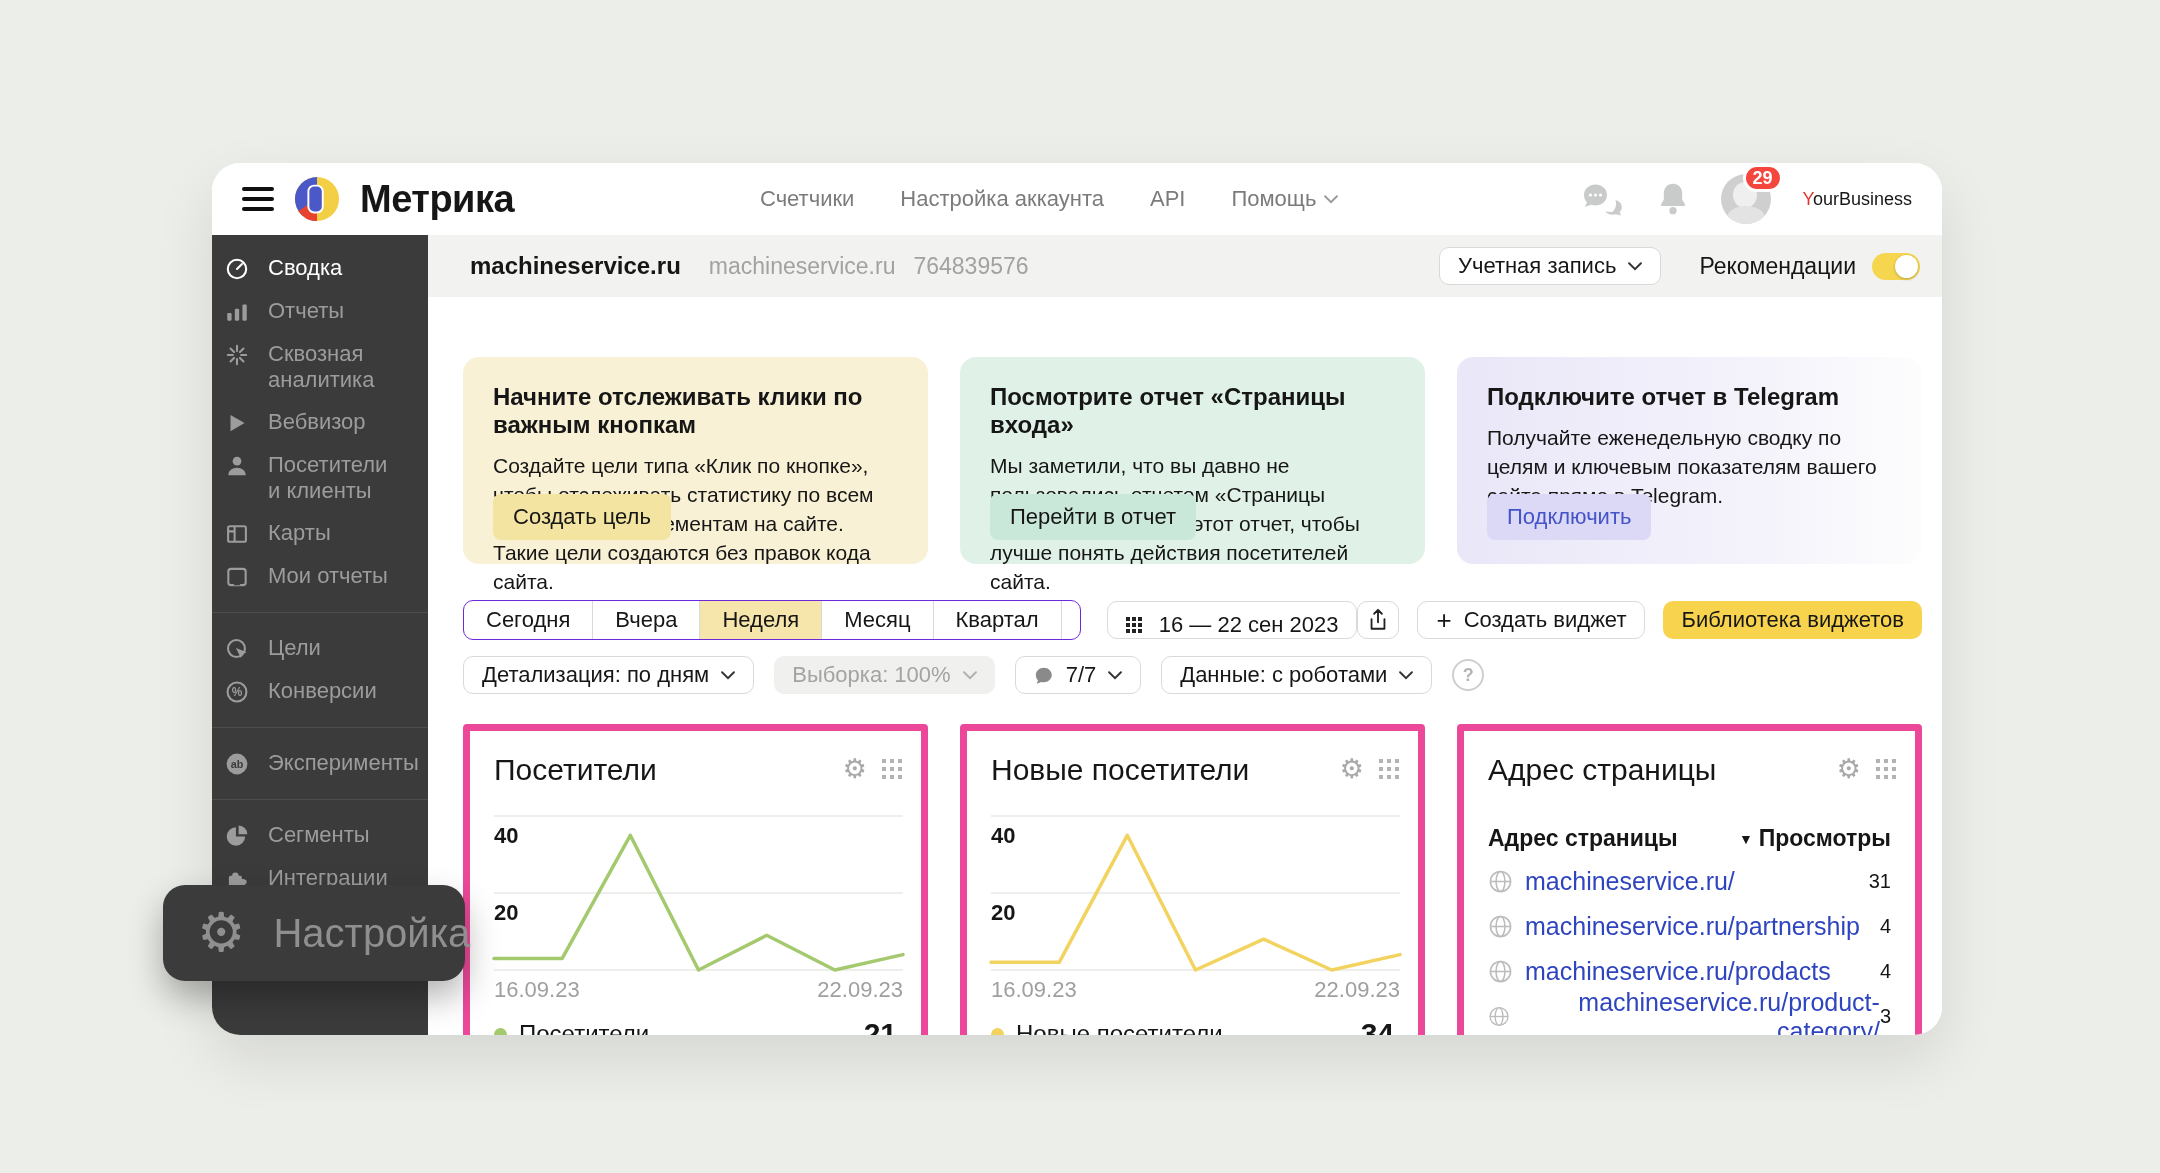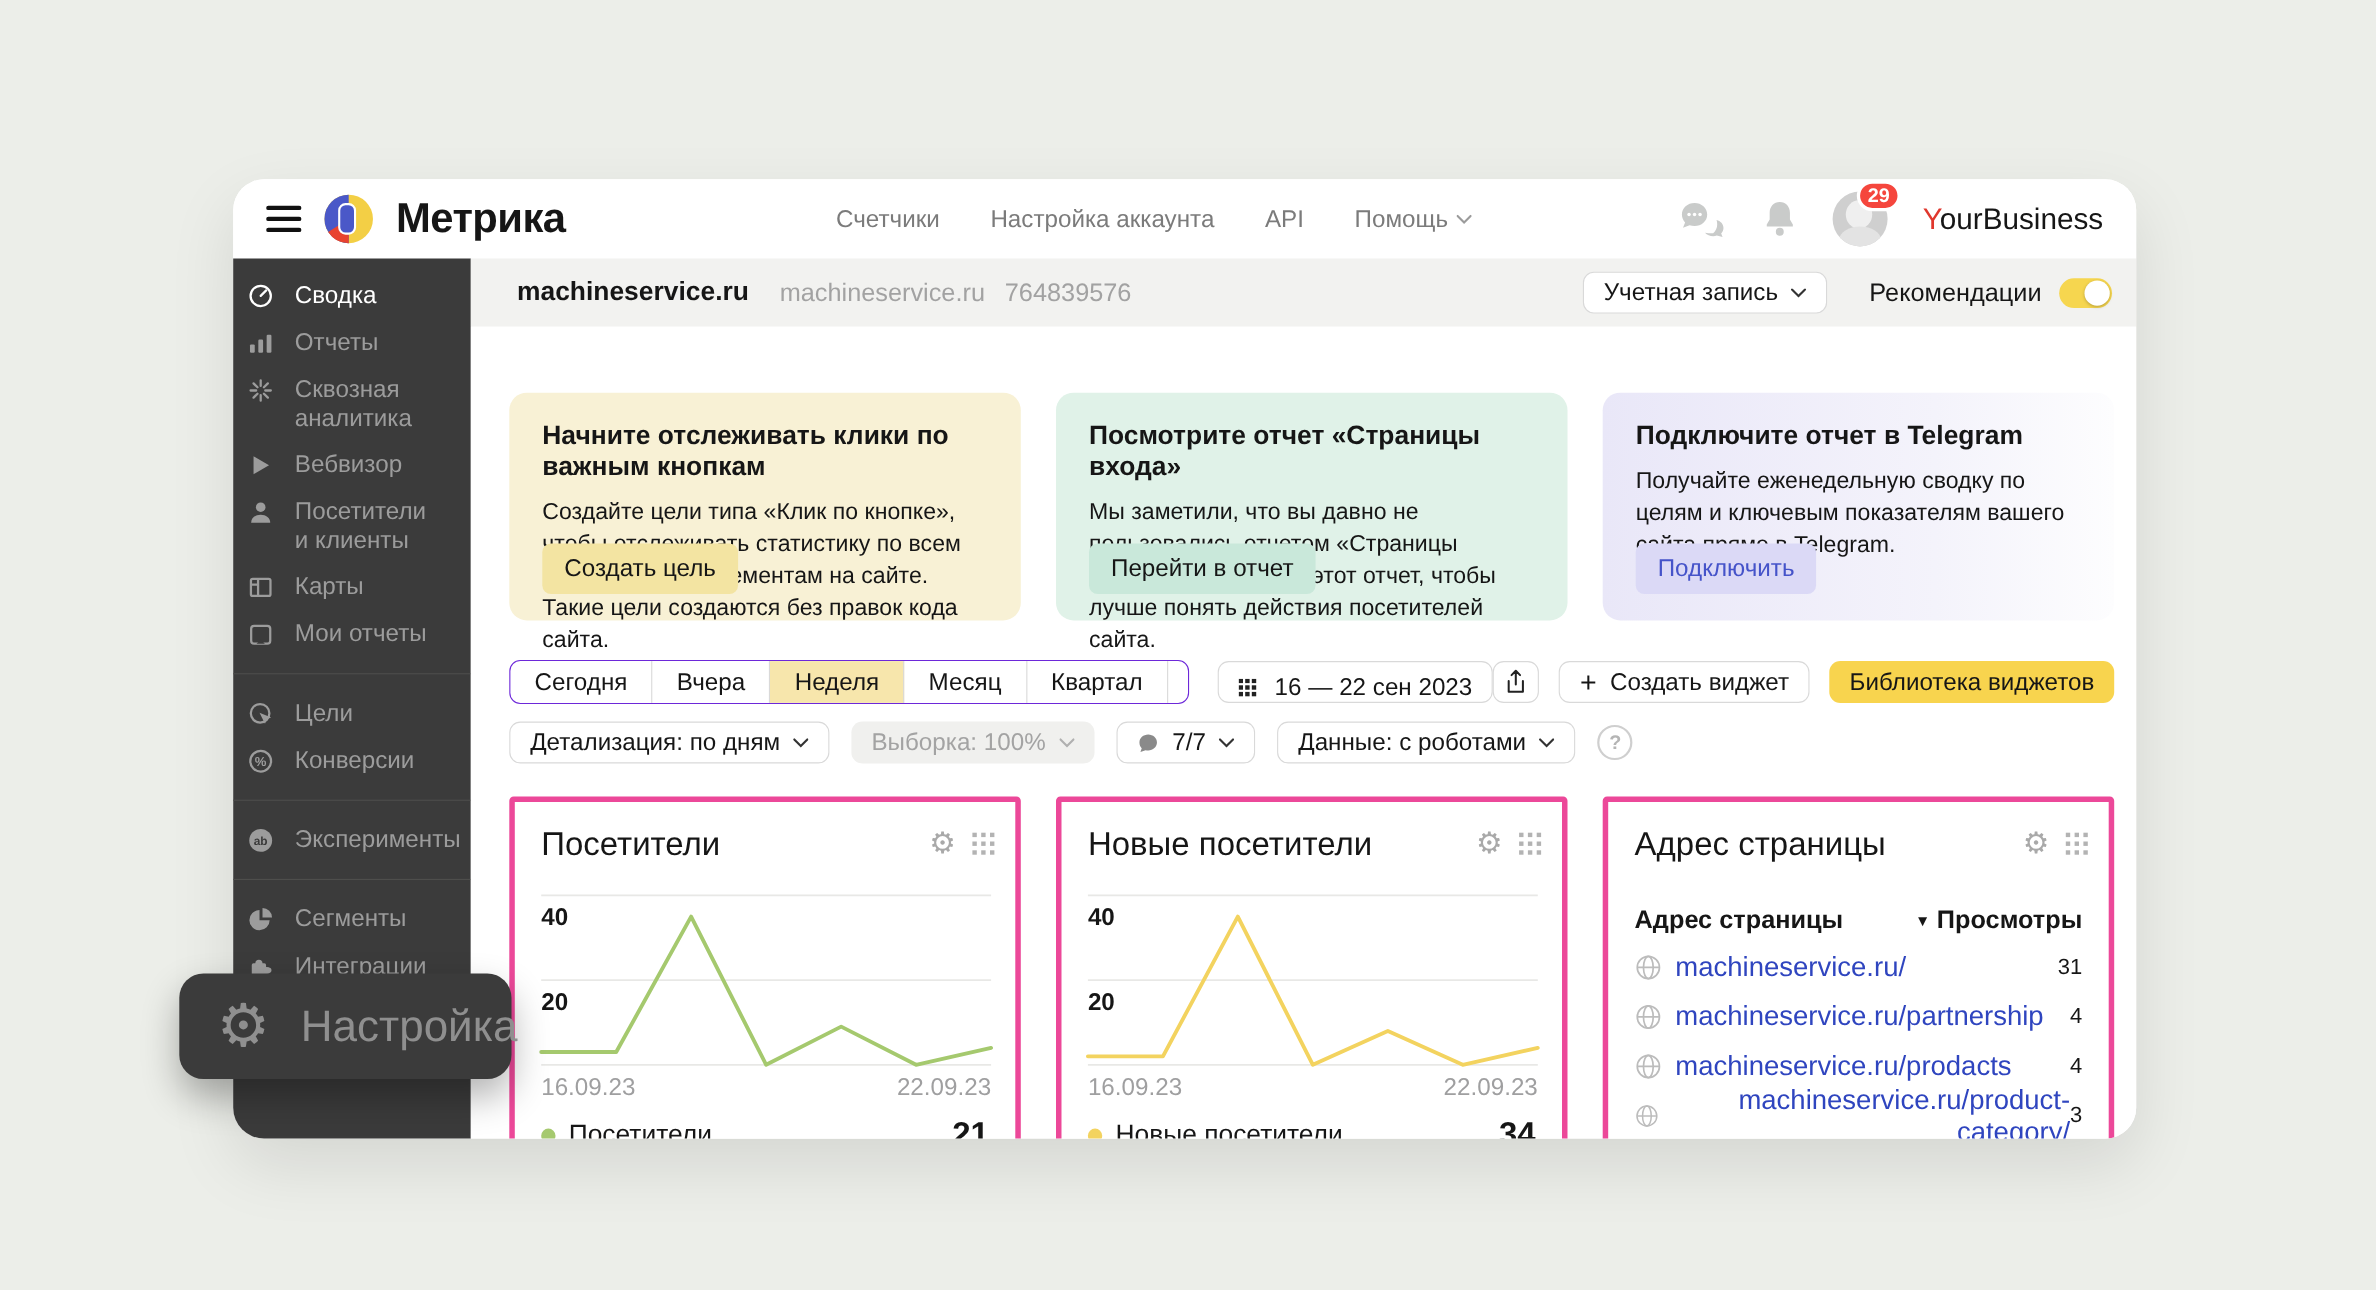--- a/index.html
+++ b/index.html
@@ -16,21 +16,21 @@
   .nav{position:absolute;left:548px;top:0;height:72px;display:flex;align-items:center;gap:46px;
        font-size:22px;color:#7B7B7B;}
   .nav-item{display:flex;align-items:center;gap:8px;cursor:pointer;white-space:nowrap;}
   .hdr-right{position:absolute;right:30px;top:0;height:72px;display:flex;align-items:center;gap:32px;}
   .avatar-wrap{position:relative;width:50px;height:50px;}
   .avatar{width:50px;height:50px;border-radius:50%;background:#CFCFCF;overflow:hidden;position:relative;}
   .avatar .head{position:absolute;left:12px;top:8px;width:24px;height:26px;border-radius:50%;background:#EFEFEF;}
   .avatar .torso{position:absolute;left:6px;top:32px;width:38px;height:24px;border-radius:50%;background:#E3E3E3;}
   .badge{position:absolute;top:-10px;right:-12px;background:#F5463D;color:#fff;font-size:18px;font-weight:700;
          border:3px solid #fff;border-radius:14px;padding:1px 7px;line-height:20px;}
-  .username{font-size:27px;font-weight:500;}
+  .username{font-size:18px;font-weight:500;}
   .accent-letter{color:#E0372D;}
   
   .sidebar{position:absolute;left:0;top:72px;bottom:0;width:216px;background:#3B3B3B;
            border-radius:0 0 0 28px;color:#9C9C9C;font-size:22px;padding-top:12px;box-sizing:border-box;}
   .side-item{display:flex;align-items:flex-start;gap:18px;padding:8px 10px 8px 12px;line-height:26px;cursor:pointer;}
   .side-item .ibox{width:26px;height:26px;flex:none;margin-top:1px;display:flex;align-items:center;justify-content:center;}
   .side-item.active{color:#fff;}
   .side-div{height:1px;background:#4E4E4C;margin:14px 0;}
   .callout{position:absolute;left:163px;top:885px;width:302px;height:96px;background:#3B3B3B;border-radius:22px;
            box-shadow:0 16px 34px rgba(0,0,0,.30);display:flex;align-items:center;gap:28px;padding-left:34px;
@@ -69,21 +69,21 @@
   .seg .cell{padding:0 22px;line-height:38px;font-size:22px;border-right:1px solid #D9D9D9;cursor:pointer;}
   .seg .cell:last-child{border-right:none;}
   .seg .cell.sel{background:#F7E6AC;}
   .right-actions{margin-left:auto;display:flex;align-items:center;gap:18px;}
   .iconbtn{width:42px;height:38px;display:inline-flex;align-items:center;justify-content:center;
            border:1px solid #D9D9D9;border-radius:10px;background:#fff;cursor:pointer;box-sizing:border-box;}
   .help-circle{width:28px;height:28px;border:2px solid #CFCFCF;border-radius:50%;color:#B5B5B5;font-size:18px;
                display:inline-flex;align-items:center;justify-content:center;font-weight:700;cursor:pointer;}
   
   .widgets{display:flex;gap:32px;margin:30px 20px 0 35px;align-items:flex-start;}
-  .widget{flex:1;height:320px;border:5px solid #ec4899;border-radius:4px;background:#fff;position:relative;box-sizing:border-box;}
+  .widget{flex:1;height:320px;border:7px solid #ec4899;border-radius:4px;background:#fff;position:relative;box-sizing:border-box;}
   .widget.tall{height:346px;}
   .w-title{position:absolute;left:24px;top:22px;font-size:30px;font-weight:500;}
   .w-icons{position:absolute;right:18px;top:24px;display:flex;align-items:center;gap:14px;}
   .gear-glyph{font-family:"DejaVu Sans",sans-serif;font-size:27px;line-height:1;color:#A9A9A9;cursor:pointer;}
   .w-chart{position:absolute;left:0;top:70px;width:468px;height:205px;}
   .legend{position:absolute;left:24px;right:24px;top:286px;display:flex;align-items:center;}
   .legend .dot{width:13px;height:13px;border-radius:50%;margin-right:12px;}
   .legend .lab{font-size:24px;}
   .legend .val{margin-left:auto;font-size:30px;font-weight:700;}
   .ylab{font-size:22px;font-weight:700;fill:#161616;}

